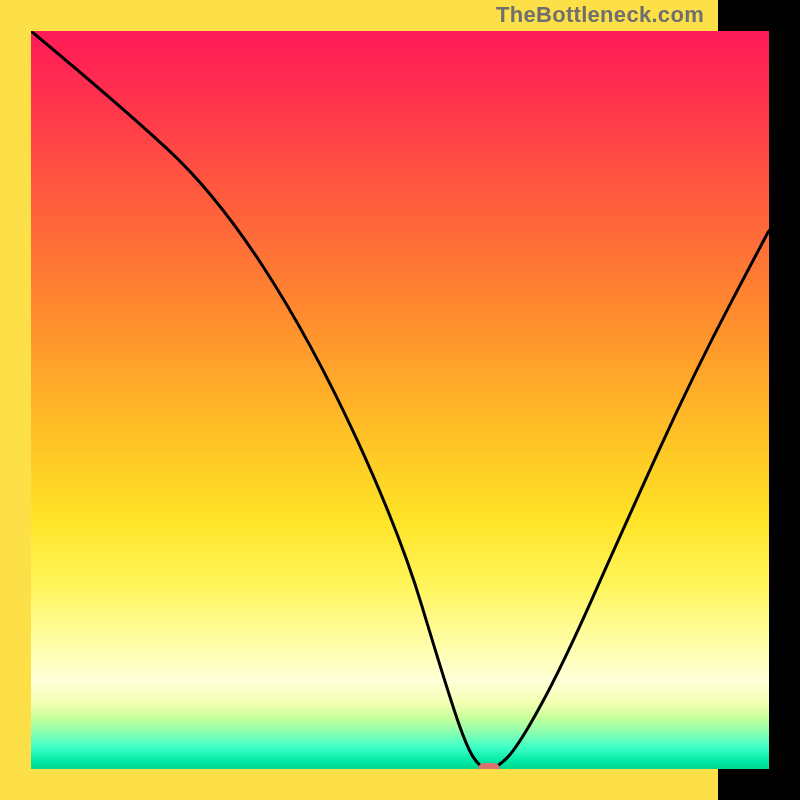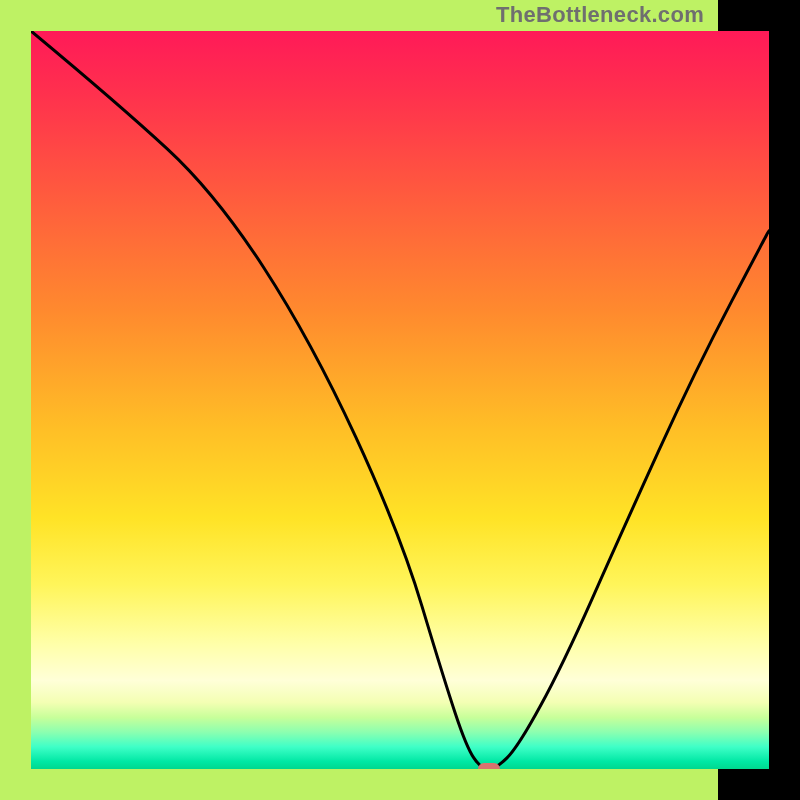--- a/index.html
+++ b/index.html
@@ -7,21 +7,21 @@
     padding: 0;
     width: 800px;
     height: 800px;
     background: #000;
     overflow: hidden;
   }
   .container {
     position: relative;
     width: 718px;
     height: 800px;
-    background: #bef264;
+    background: #fde047;
   }
   .watermark {
     position: absolute;
     top: 2px;
     right: 14px;
     font-family: Arial, Helvetica, sans-serif;
     font-size: 22px;
     font-weight: bold;
     color: #6f6f6f;
     letter-spacing: 0.3px;

